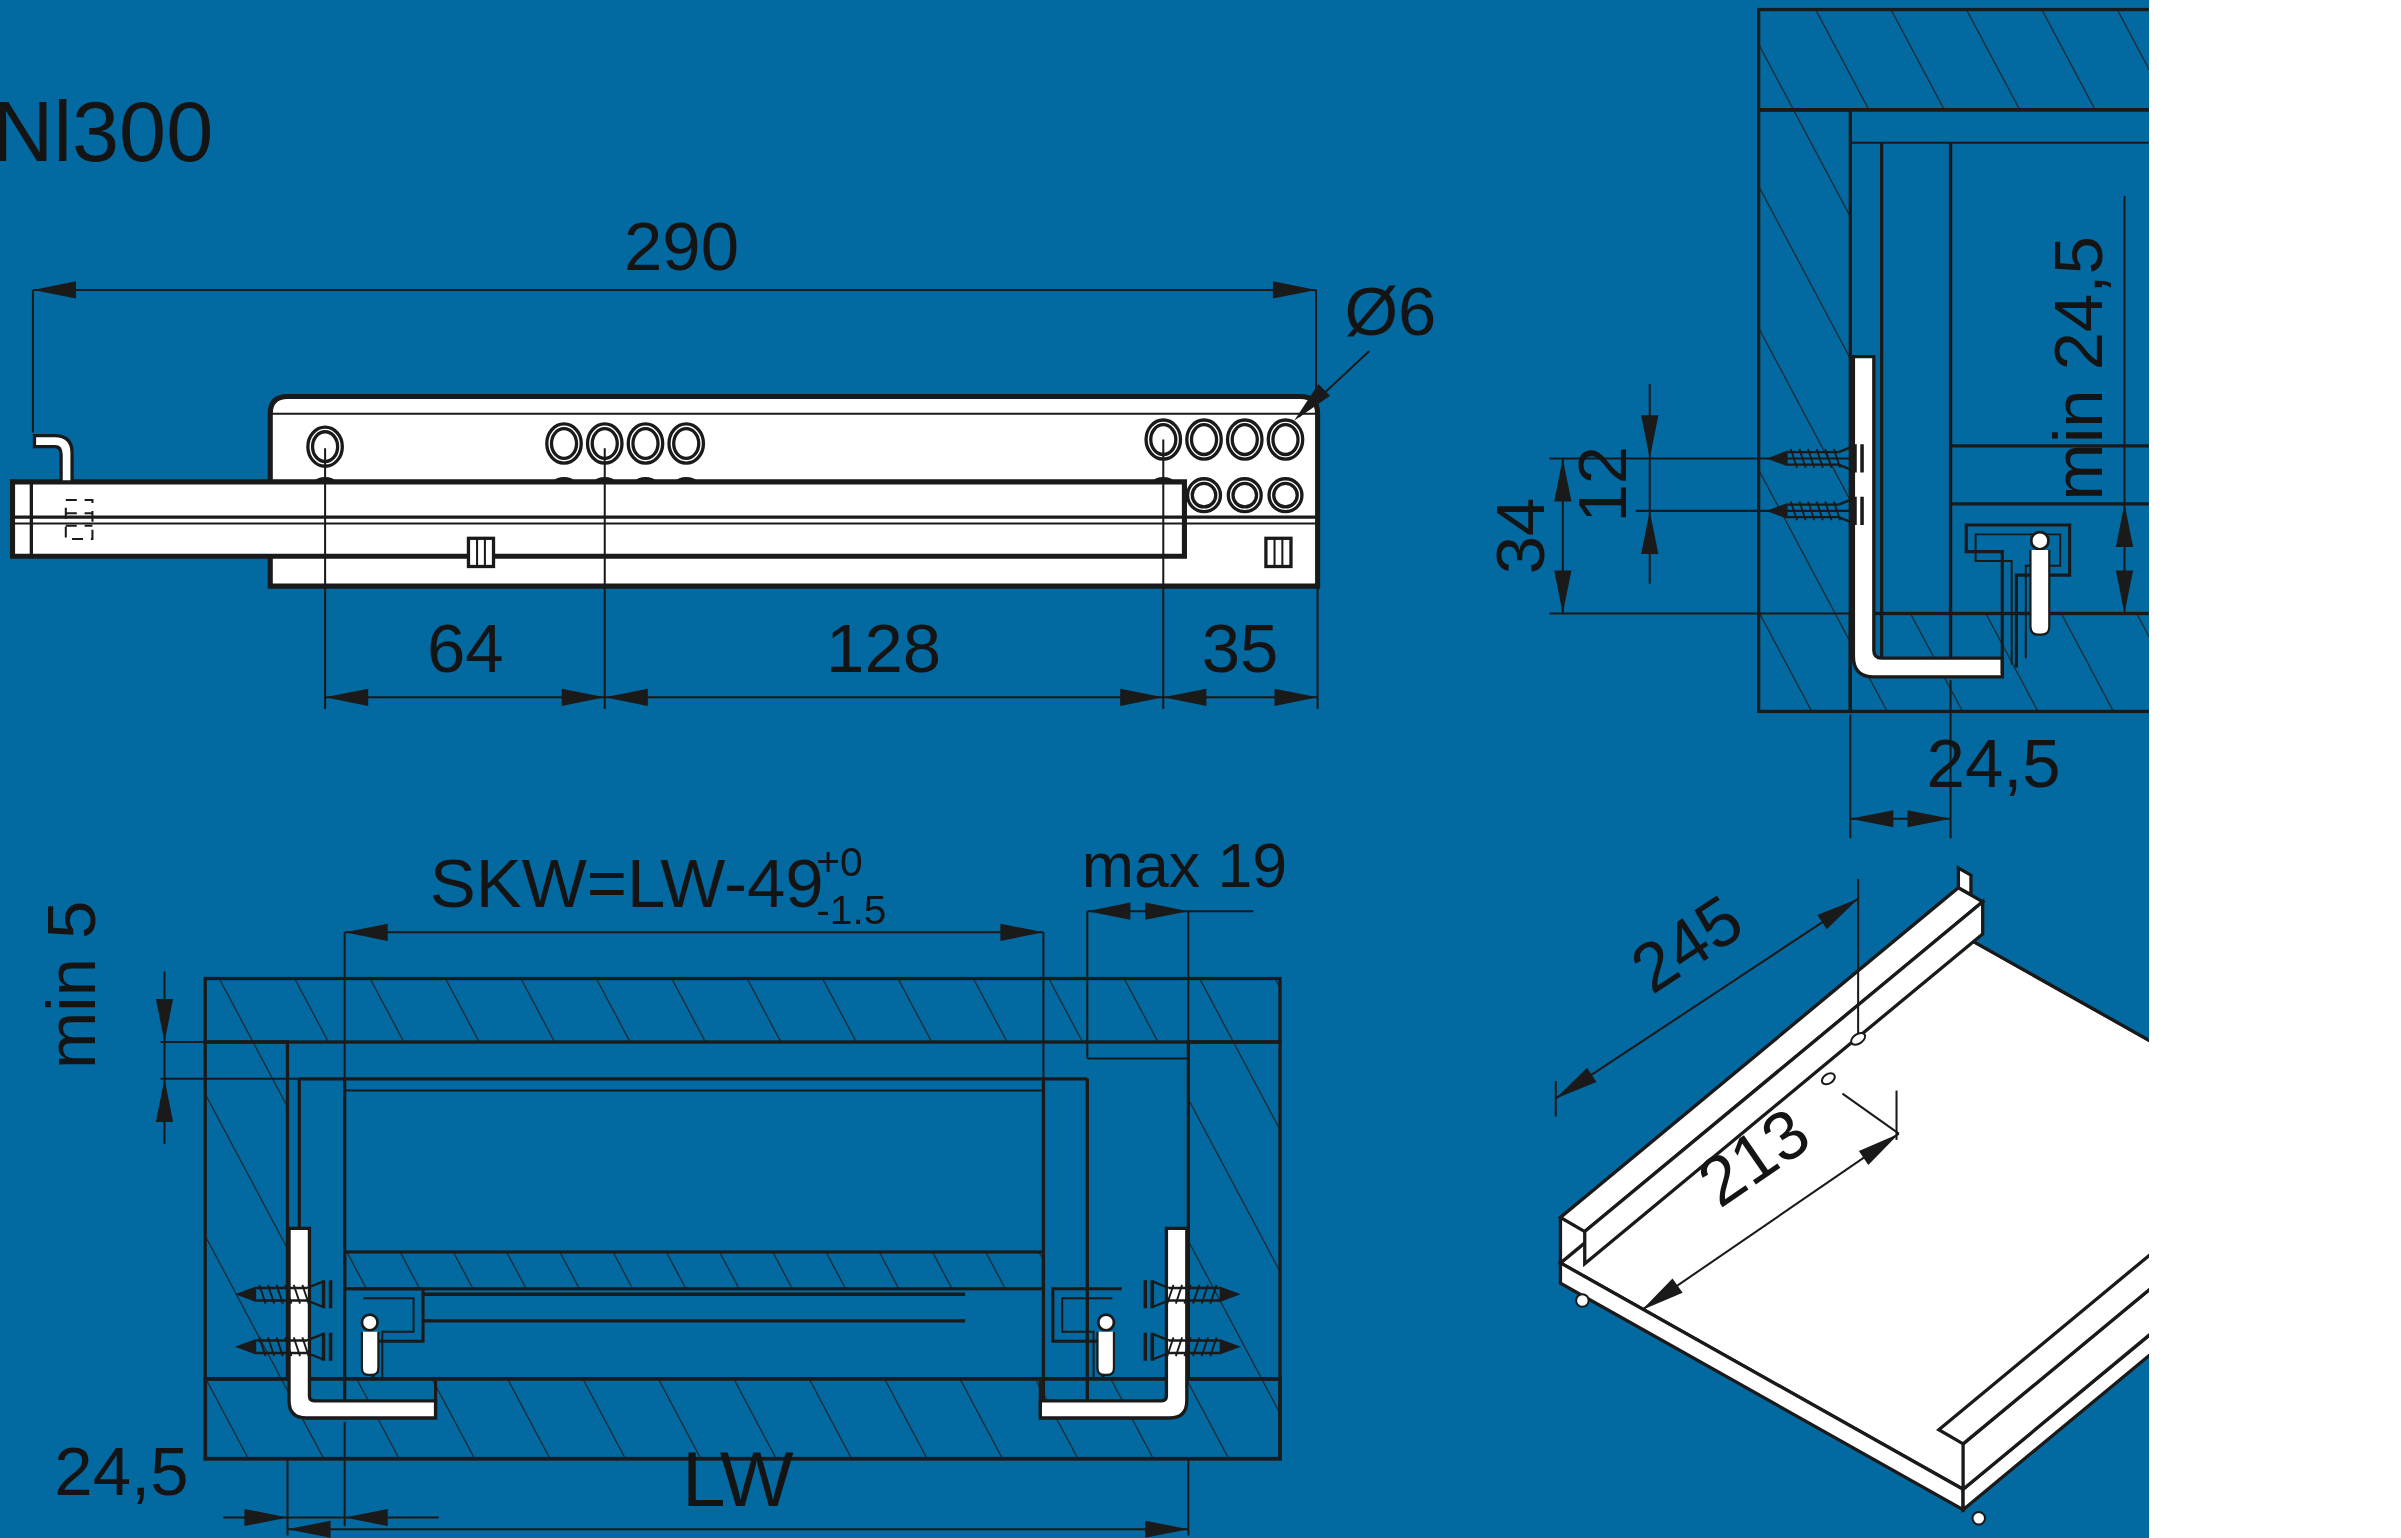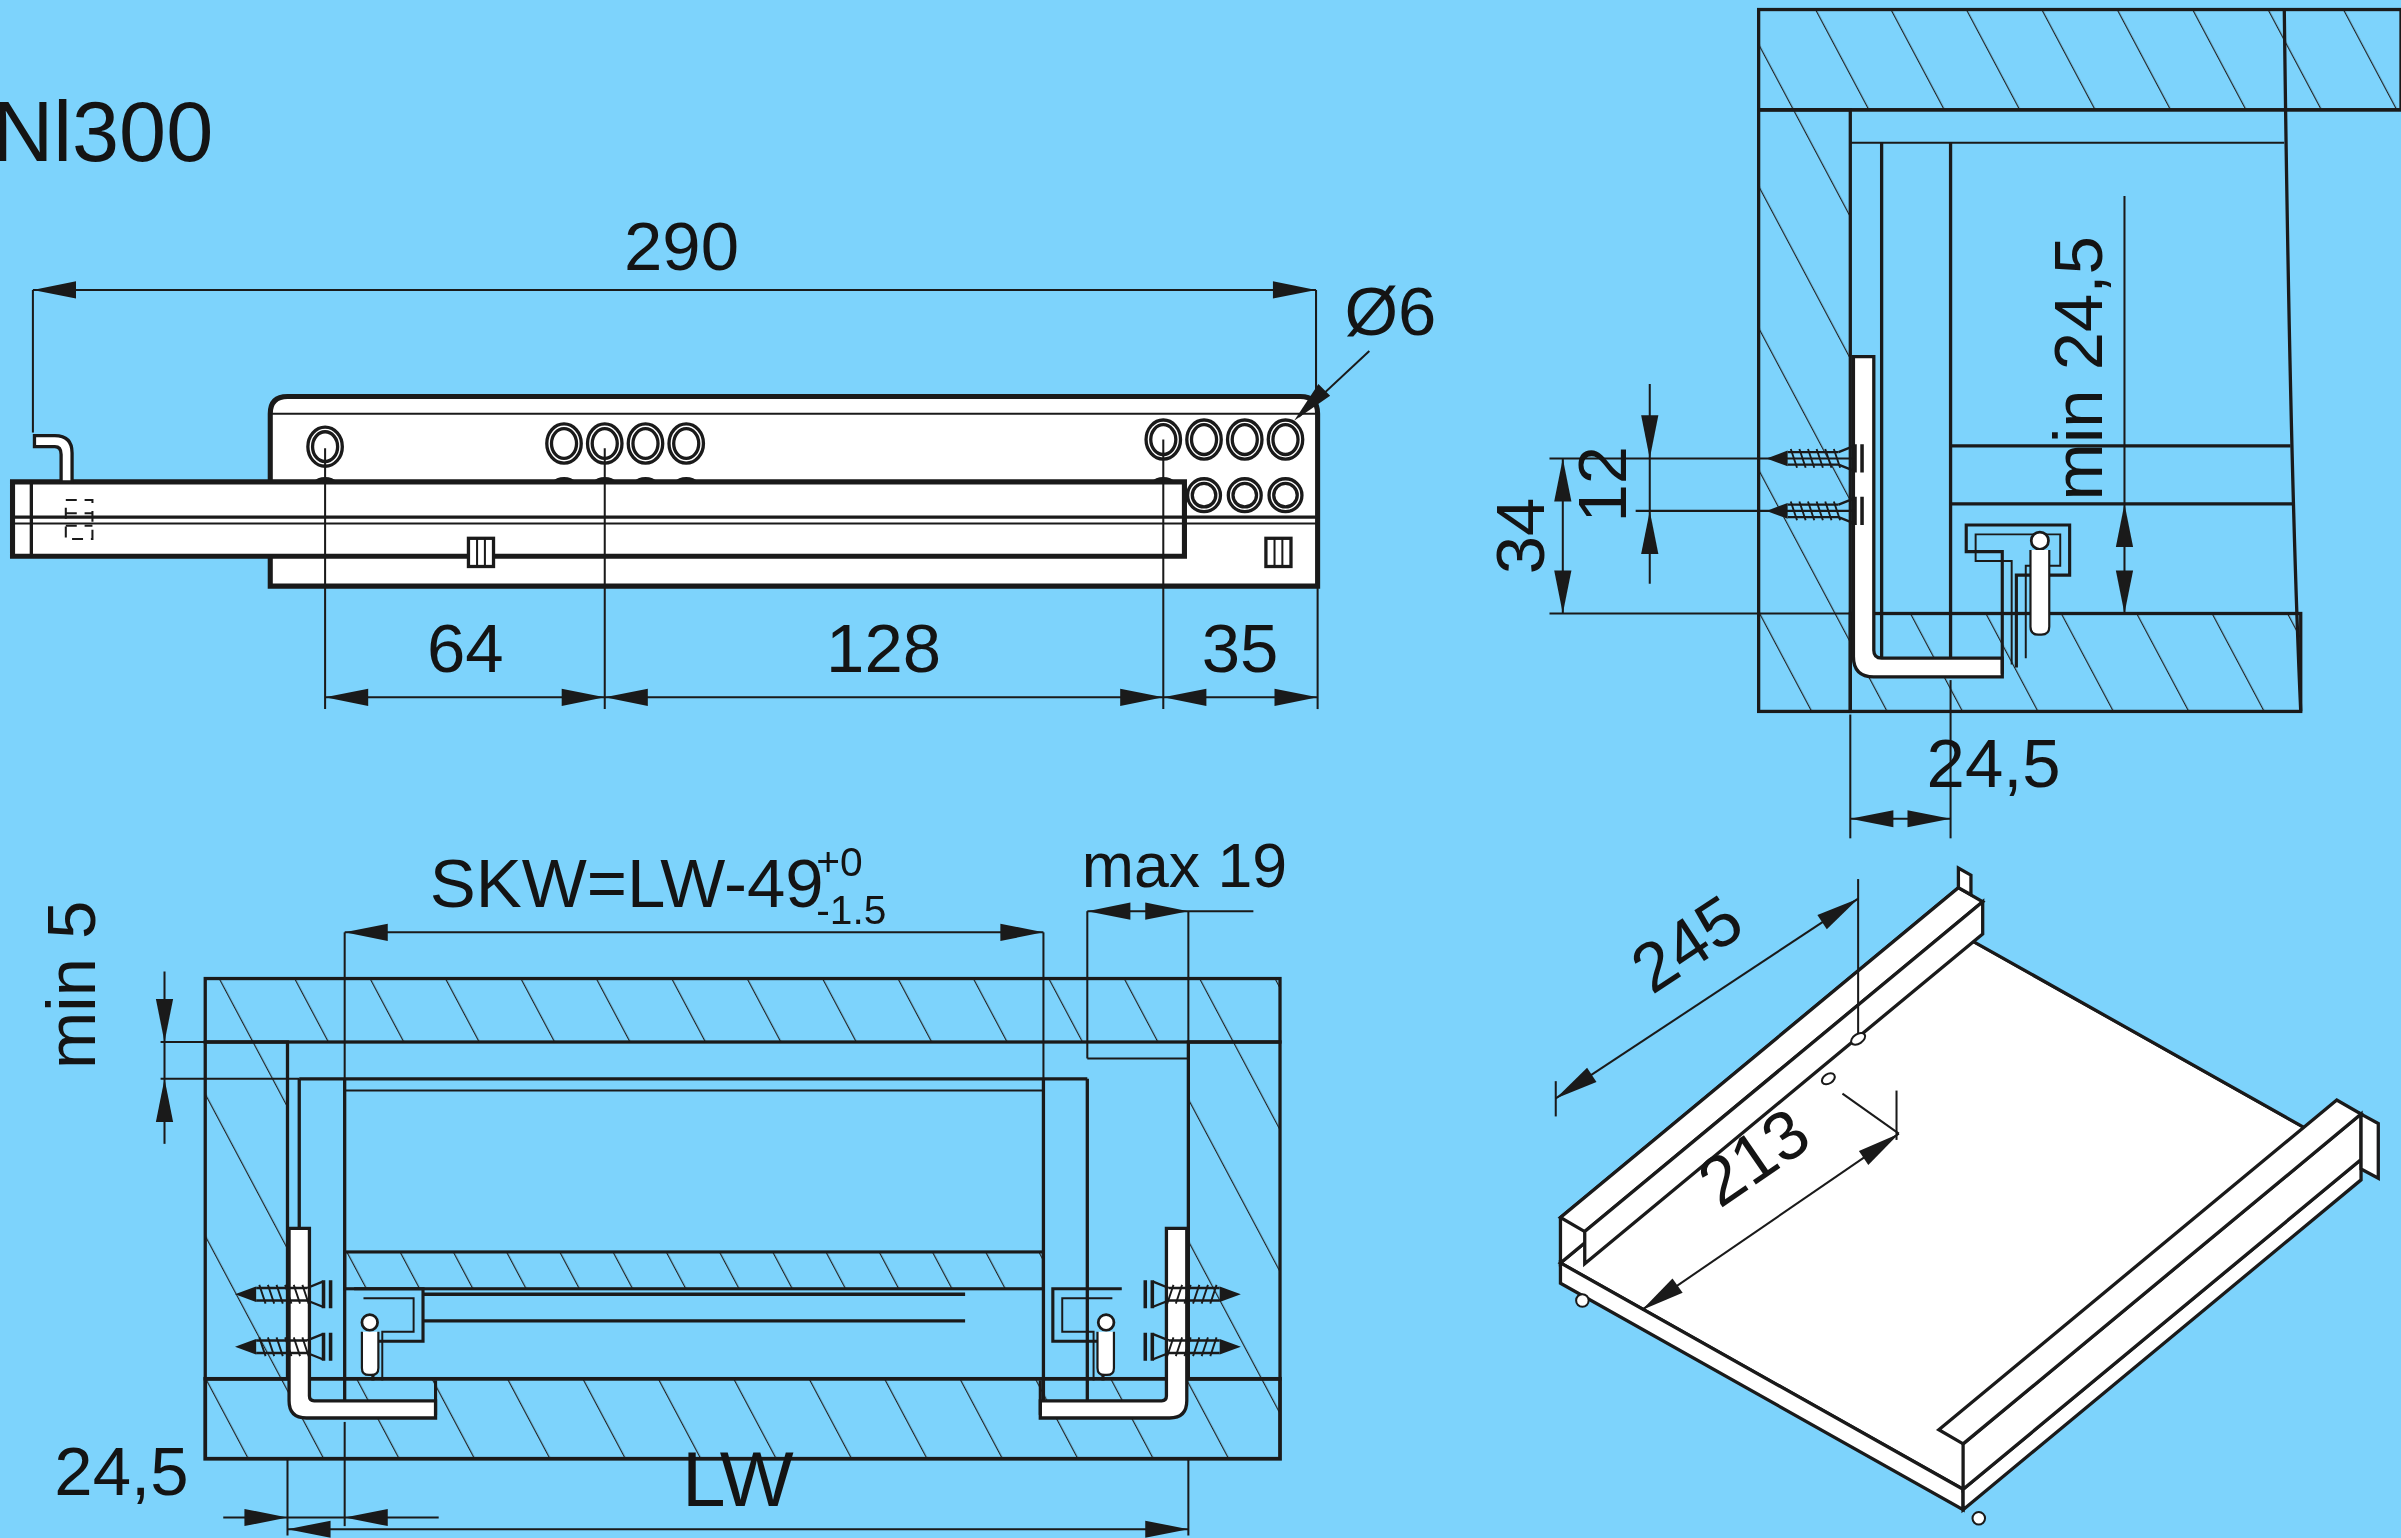--- a/index.html
+++ b/index.html
@@ -1,16 +1,16 @@
 <!DOCTYPE html>
 <html style="font-size:12.5px"><head>
 <meta charset="utf-8">
 <style>
   html,body{margin:0;padding:0;background:#ffffff;}
-  .canvas{position:relative;width:2401px;height:1538px;background:#7dd3fc;overflow:hidden;}
+  .canvas{position:relative;width:2149px;height:1538px;background:#0369a1;overflow:hidden;}
   svg{position:absolute;left:0;top:0;}
   text{font-family:"Liberation Sans", sans-serif;fill:#141414;}
   .dim{font-size:88px;}
   .dim-small{font-size:80px;}
   .tol{font-size:52px;}
   .title{font-size:108px;}
   .ln{stroke:#1a1a1a;fill:none;}
   .thin{stroke-width:2.6;}
   .med{stroke-width:4.2;}
   .thick{stroke-width:6.5;}

